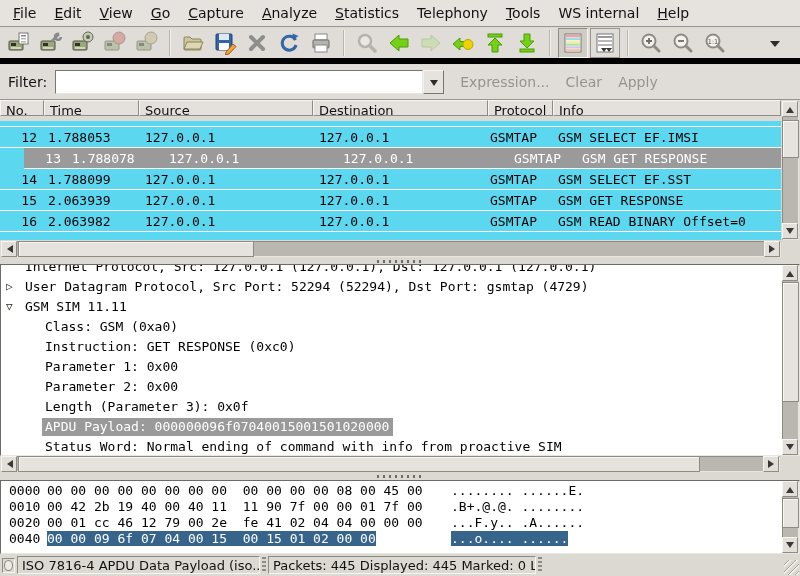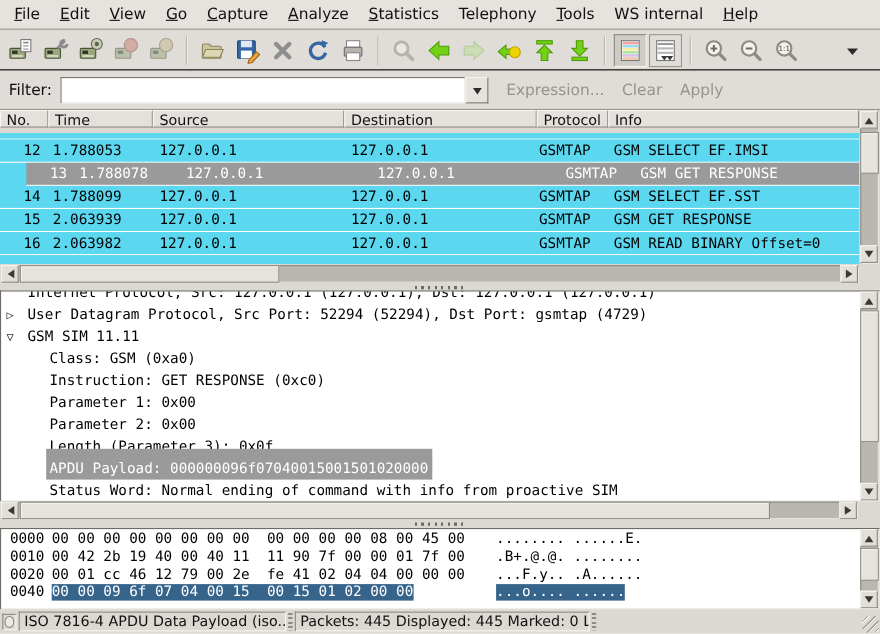--- a/index.html
+++ b/index.html
@@ -9,21 +9,21 @@
 
   
   .menubar { position:absolute; top:0; left:0; width:800px; height:27px; background:#e6e3de;
              border-bottom:1px solid #9a968f; display:flex; align-items:center; padding:0 4px; }
   .mi { display:inline-block; padding:4px 9px; font-size:14px; color:#111; cursor:default; }
   .mi::first-letter { text-decoration:underline; }
   .mi.nm::first-letter { text-decoration:none; }
 
   
   .toolbar { position:absolute; top:28px; left:0; width:800px; height:36px; background:#e0ddd8;
-             border-bottom:1px solid #000000; display:flex; align-items:center; padding:0 4px; gap:2px; }
+             border-bottom:6px solid #000000; display:flex; align-items:center; padding:0 4px; gap:2px; }
   .tb { width:30px; height:30px; display:flex; align-items:center; justify-content:center; border:1px solid transparent; }
   .tb svg { width:24px; height:24px; }
   .tb.toggled { border:1px solid #8e8a84; border-color:#8e8a84 #f7f5f2 #f7f5f2 #8e8a84; background:#cfccc6; }
   .tb.outlined { border:1px solid #9a968f; }
   .tsep { width:2px; height:26px; background:#b9b5ae; border-right:1px solid #f2f0ec; margin:0 5px; }
   .tb-overflow { margin-left:auto; margin-right:6px; }
   .dim { opacity:.5; }
 
   
   .filterbar { position:absolute; top:65px; left:0; width:800px; height:35px; background:#e0ddd8;
@@ -70,21 +70,21 @@
 
   
   .details { position:absolute; top:264px; left:0; width:800px; height:192px; background:#fff;
              border:1px solid; border-color:#6e6a64 #e8e6e1 #e8e6e1 #6e6a64; overflow:hidden; }
   .det-inner { position:absolute; top:0; left:0; width:781px; overflow:hidden; height:190px; }
   .dl { position:relative; height:20px; line-height:20px; white-space:nowrap;
         font-family:"DejaVu Sans Mono","Liberation Mono",monospace; font-size:13px; color:#000; padding-left:24px; }
   .dl.first { margin-top:-8px; }
   .dl .exp { position:absolute; left:5px; top:0; width:16px; font-size:11px; color:#2e2c29; }
   .dl.child { padding-left:44px; }
-  .dl .selbg { background:#9a9a9a; color:#fff; padding:11px 4px 2px 3px; margin-left:-3px; }
+  .dl .selbg { background:#9a9a9a; color:#fff; padding:1px 4px 2px 3px; margin-left:-3px; }
 
   
   .hexpane { position:absolute; top:480px; left:0; width:800px; height:74px; background:#fff;
              border:1px solid; border-color:#6e6a64 #e8e6e1 #e8e6e1 #6e6a64; overflow:hidden; }
   .hx { height:16px; line-height:16px; white-space:pre; font-family:"DejaVu Sans Mono","Liberation Mono",monospace;
         font-size:13px; color:#000; padding-left:8px; margin-top:0; }
   .hx:first-child { margin-top:2px; }
   .off { display:inline-block; width:38px; }
   .hexarea { display:inline-block; width:404px; white-space:pre; }
   .ascarea { display:inline-block; white-space:pre; }

